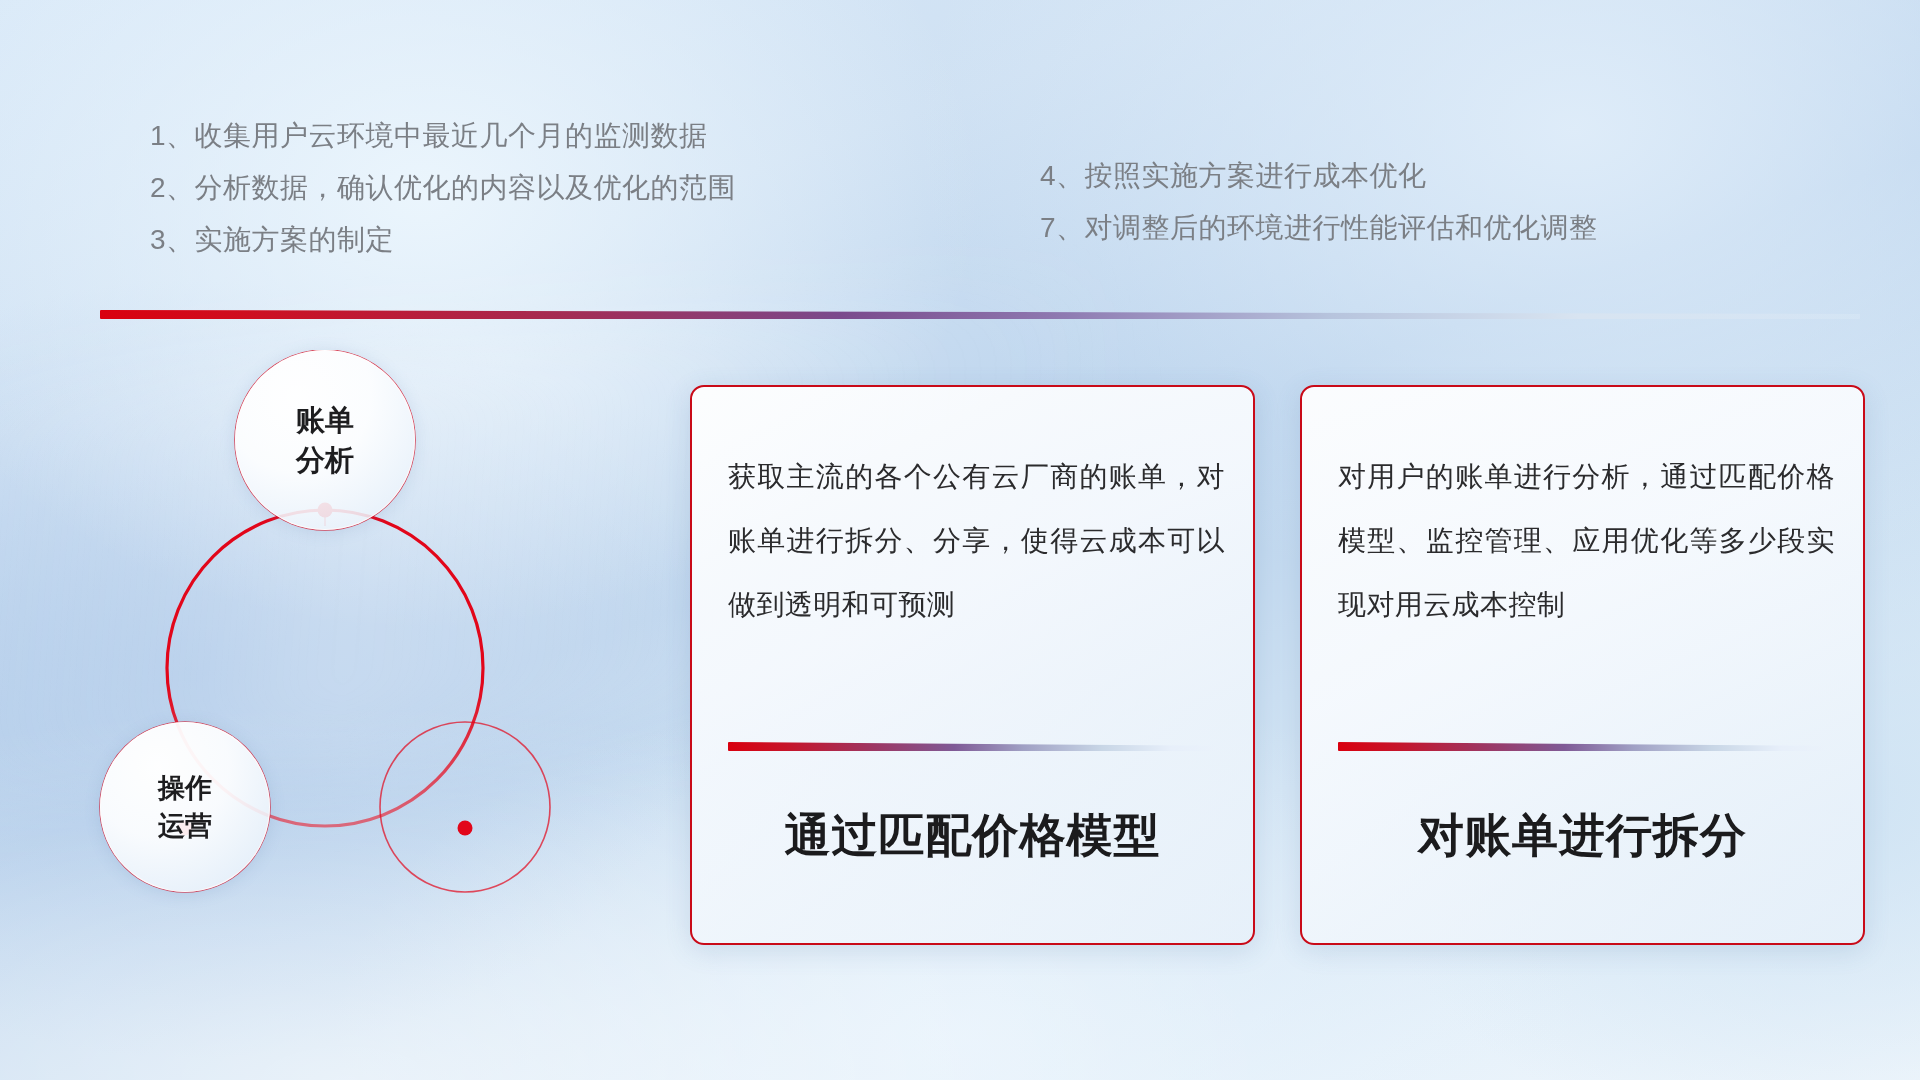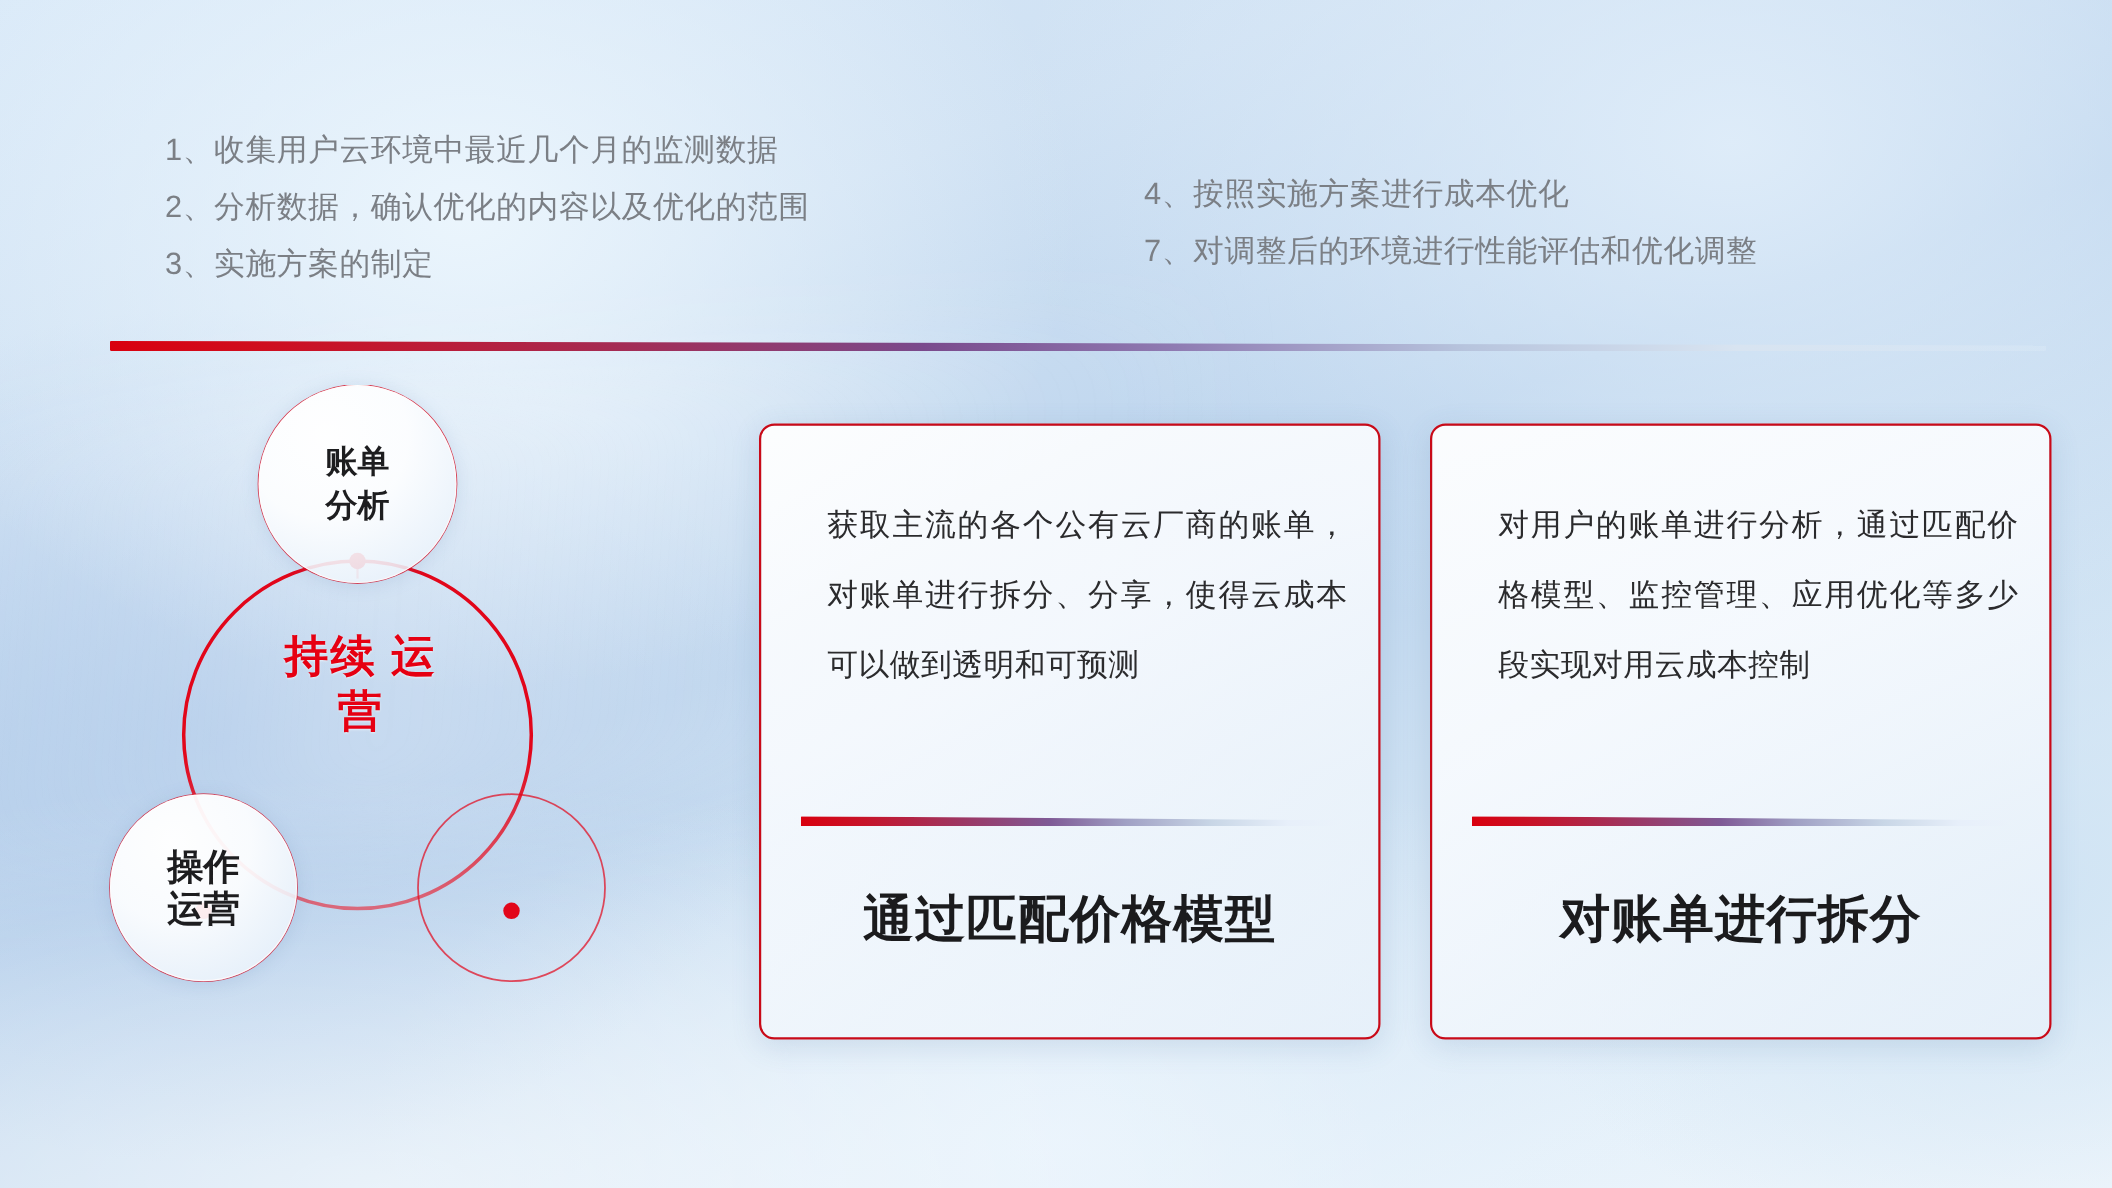--- a/index.html
+++ b/index.html
@@ -106,21 +106,21 @@
 
   .bubble.top {
     left: 145px; top: 0px;
     width: 180px; height: 180px;
     font-size: 29px;
     line-height: 40px;
   }
   .bubble.bl {
     left: 10px; top: 372px;
     width: 170px; height: 170px;
-    font-size: 33px;
+    font-size: 27px;
     line-height: 38px;
   }
   .bubble.br {
     left: 290px; top: 372px;
     width: 170px; height: 170px;
     font-size: 27px;
     line-height: 38px;
   }
 
   .center-label {
@@ -155,21 +155,20 @@
   .card-body {
     position: absolute;
     left: 36px; right: 28px;
     top: 58px;
     font-size: 28px;
     line-height: 64px;
     color: #2b2b2d;
     letter-spacing: 0.4px;
     text-align: justify;
     text-align-last: left;
-    margin-left: 24px;
   }
 
   .card-divider {
     position: absolute;
     left: 36px;
     top: 355px;
     width: 492px;
     height: 9px;
     background: linear-gradient(90deg, #d9000f 0%, #c6142a 12%, #9c3764 30%, #7f5a96 46%, #a0a0c4 60%, #c8d6e6 76%, #e7effa 90%, rgba(236,243,250,0.2) 100%);
     clip-path: polygon(0 0, 100% 42%, 100% 100%, 0 100%);
@@ -237,24 +236,20 @@
       <span>账单</span>
       <span>分析</span>
     </div>
 
     <div class="bubble bl">
       <span>操作</span>
       <span>运营</span>
     </div>
 
 
-    <div class="center-label">
-      <span>持续</span>
-      <span>运营</span>
-    </div>
 
   </div>
 
   <div class="card one">
     <div class="card-body">获取主流的各个公有云厂商的账单，对账单进行拆分、分享，使得云成本可以做到透明和可预测</div>
     <div class="card-divider"></div>
     <div class="card-title">通过匹配价格模型</div>
   </div>
 
   <div class="card two">

